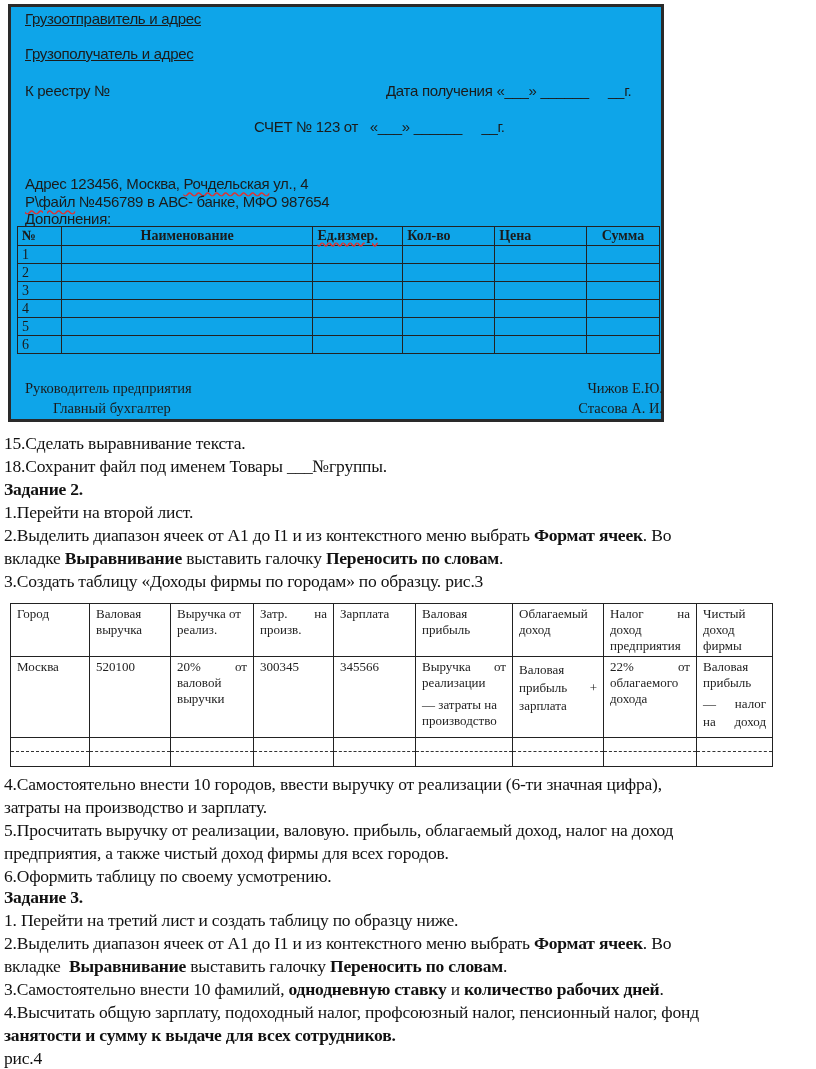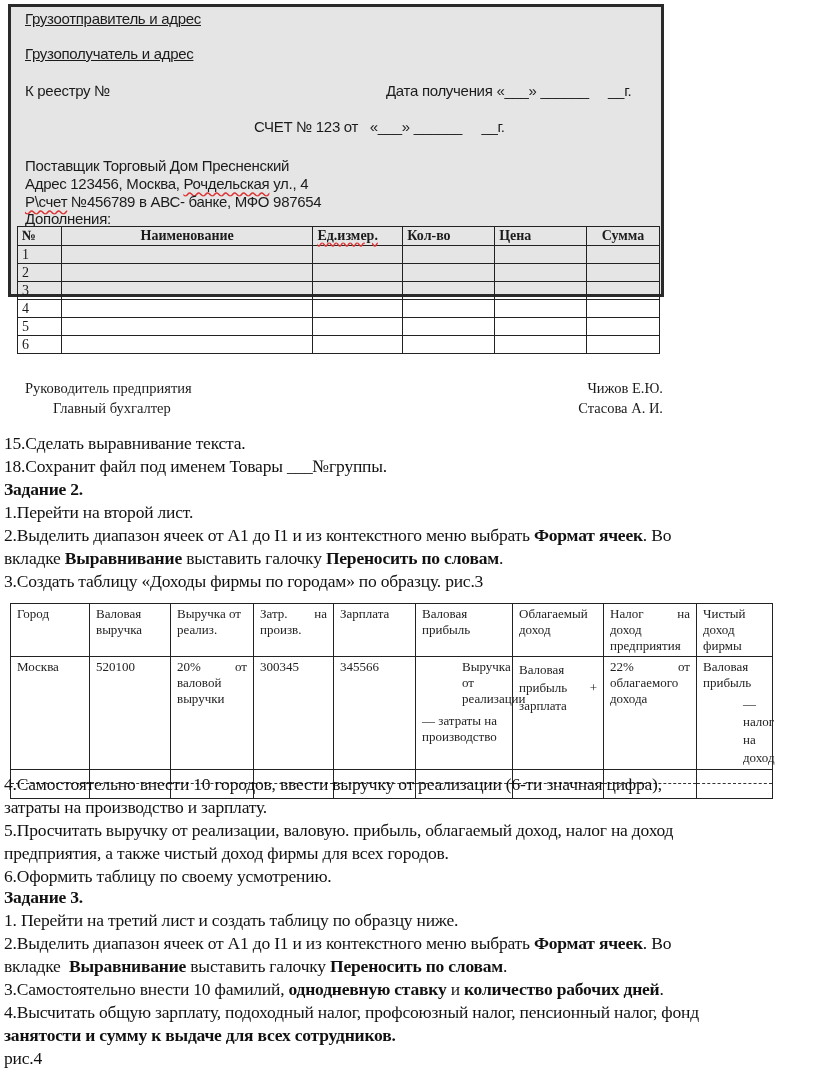--- a/index.html
+++ b/index.html
@@ -1,21 +1,21 @@
 <!DOCTYPE html>
 <html><head>
 <meta charset="utf-8">
 <style>
   html, body { margin: 0; padding: 0; background: #ffffff; }
   body { width: 816px; height: 1069px; position: relative; overflow: hidden; color: #111; }
 
   
   .invoice {
-    position: absolute; left: 8px; top: 4px; width: 656px; height: 293px;
-    border: 3px solid #2a2a2a; box-sizing: border-box; background: #e5e5e5;
+    position: absolute; left: 8px; top: 4px; width: 656px; height: 418px;
+    border: 3px solid #2a2a2a; box-sizing: border-box; background: #0ea5e9;
     font-family: "Liberation Sans", sans-serif; font-size: 15px; color: #1b1b1b;
   }
   .inv-line { position: absolute; white-space: nowrap; letter-spacing: -0.3px; }
   .u { text-decoration: underline; }
   .squig { text-decoration: underline wavy #d33; text-underline-offset: 2px; }
 
   .inv-table {
     position: absolute; left: 6px; top: 219px; width: 643px;
     border-collapse: collapse; font-family: "Liberation Serif", serif; font-size: 14px;
   }
@@ -39,34 +39,33 @@
     border-collapse: collapse; font-family: "Liberation Serif", serif; font-size: 13px; color: #222;
     table-layout: fixed;
   }
   .income td { border: 1.5px solid #222; vertical-align: top; padding: 2px 6px; line-height: 16px; }
   .income tr.hdr td { height: 44px; }
   .income tr.row1 td { height: 74px; }
   .income tr.dash td { height: 28px; padding: 0; position: relative; }
   .income tr.dash td::after {
     content: ""; position: absolute; left: 0; right: 0; top: 13px; border-top: 1.5px dashed #333;
   }
-  .just { text-align: justify; text-align-last: justify; margin-left: 40px; }
+  .just { text-align: justify; text-align-last: justify; }
 </style>
 </head>
 <body>
 
 <div class="invoice">
   <div class="inv-line u" style="left:14px; top:3px;">Грузоотправитель и адрес</div>
   <div class="inv-line u" style="left:14px; top:38px;">Грузополучатель и адрес</div>
   <div class="inv-line" style="left:14px; top:75px;">К реестру №</div>
   <div class="inv-line" style="left:335px; top:75px; white-space:pre;margin-left:40px;">Дата получения «___» ______     __г.</div>
   <div class="inv-line" style="left:243px; top:111px; white-space:pre;">СЧЕТ № 123 от   «___» ______     __г.</div>
-  <div class="inv-line" style="left:14px; top:150px;">Поставщик Торговый Дом Пресненский</div>
   <div class="inv-line" style="left:14px; top:168px;"><span>Адрес 123456, Москва, </span><span class="squig">Рочдельская</span><span> ул., 4</span></div>
-  <div class="inv-line" style="left:14px; top:186px;"><span class="squig">Р\счет</span><span> №456789 в АВС- банке, МФО 987654</span></div>
+  <div class="inv-line" style="left:14px; top:186px;"><span class="squig">Р\файл</span><span> №456789 в АВС- банке, МФО 987654</span></div>
   <div class="inv-line" style="left:14px; top:203px;">Дополнения:</div>
 
   <table class="inv-table">
     <colgroup>
       <col style="width:44px">
         <col style="width:252px">
         <col style="width:90px">
         <col style="width:92px">
         <col style="width:92px">
         <col style="width:73px">

